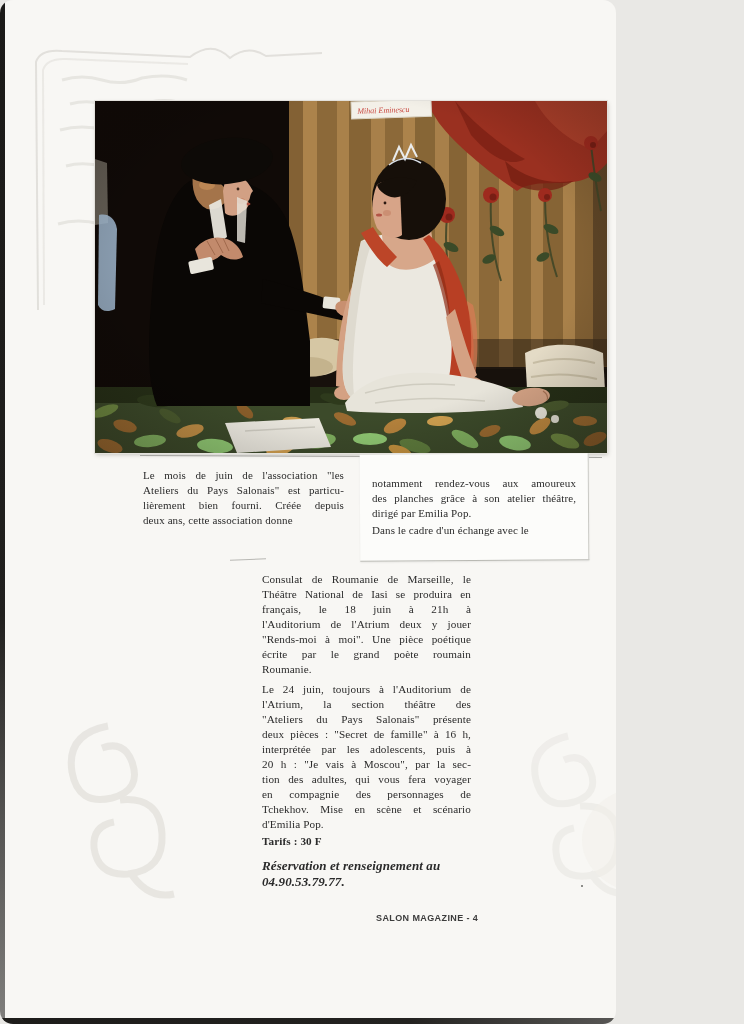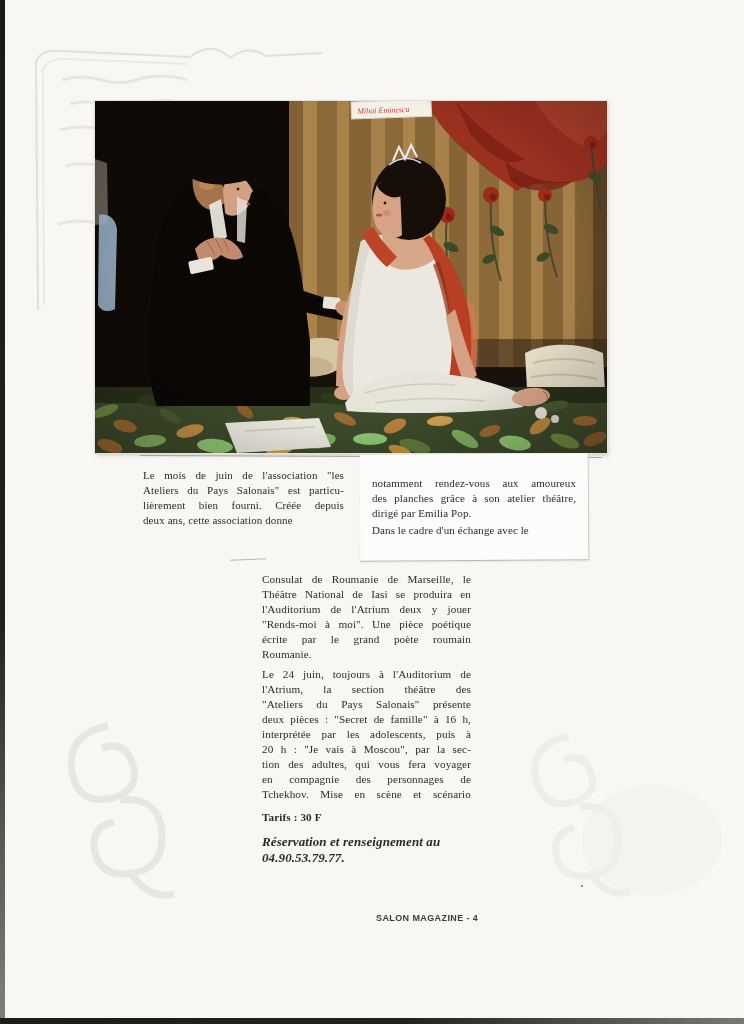--- a/index.html
+++ b/index.html
@@ -1,38 +1,38 @@
 <!DOCTYPE html>
 <html><head>
 <meta charset="utf-8">
 <style>
   html,body{margin:0;padding:0;background:#e9e8e5;}
-  #page{position:relative;width:744px;height:1024px;background:#f8f7f4;overflow:hidden;
-        font-family:"Liberation Serif",serif;color:#2b2b2b;}
+  #page{position:relative;width:616px;height:1024px;background:#f8f7f4;overflow:hidden;
+        font-family:"Liberation Serif",serif;color:#2b2b2b;border-radius:13px;}
   
   .edge-left{position:absolute;left:0;top:0;width:5px;height:1024px;
     background:linear-gradient(to bottom,#1b1a18 0%,#21201e 60%,rgba(30,29,27,.75) 80%,rgba(30,29,27,.55) 100%);}
   .edge-bottom{position:absolute;left:0;top:1018px;width:744px;height:6px;
     background:linear-gradient(to right,#1d1c1a 0%,#232220 55%,rgba(35,34,32,.6) 100%);}
   
   .photo{position:absolute;left:95px;top:101px;width:512px;height:352px;
     box-shadow:0 0 0 1px #e3e1dc, 1px 2px 4px rgba(60,55,45,.25);background:#17110c;}
   .photo svg{display:block;}
   
   .scanline{position:absolute;border-top:1.5px solid #8e8e89;opacity:.75;}
   .patch{position:absolute;left:360px;top:454px;width:228px;height:106px;background:#fcfcfa;
     transform:rotate(-.35deg);border-right:1px solid #c9c9c4;border-bottom:1px solid #b9b9b3;
     box-shadow:0 1px 2px rgba(0,0,0,.07);}
   
   .tcol{position:absolute;font-size:11px;line-height:15px;letter-spacing:.1px;}
   .jline{white-space:nowrap;text-align:justify;text-align-last:justify;height:15px;}
   .jlast{text-align-last:left;}
   .p-gap{margin-top:5px;}
   .p-gap2{margin-top:2px;}
-  .tarifs{font-weight:bold;margin-top:8px;height:15px;}
+  .tarifs{font-weight:bold;margin-top:2px;height:15px;}
   .resa{font-weight:bold;font-style:italic;margin-top:9px;font-size:13px;}
   .resa div{height:16px;}
   .footer{position:absolute;left:376px;top:913px;font-family:"Liberation Sans",sans-serif;
     font-size:9px;font-weight:bold;letter-spacing:.4px;color:#3c3c3c;}
   .speck{position:absolute;width:2px;height:2px;background:#6a6a66;border-radius:50%;}
 </style>
 </head>
 <body>
 
 <div id="page">
@@ -275,35 +275,37 @@
     <div class="jline">notamment rendez-vous aux amoureux</div>
     <div class="jline">des planches grâce à son atelier théâtre,</div>
     <div class="jline jlast">dirigé par Emilia Pop.</div>
     <div class="jline jlast p-gap2">Dans le cadre d'un échange avec le</div>
   </div>
 
   <div class="tcol" style="left:262px;top:572px;width:209px;font-size:11.2px;">
     <div>
       <div class="jline">Consulat de Roumanie de Marseille, le</div>
       <div class="jline">Théâtre National de Iasi se produira en</div>
+      <div class="jline">français, le 18 juin à 21h à</div>
       <div class="jline">l'Auditorium de l'Atrium deux y jouer</div>
       <div class="jline">"Rends-moi à moi". Une pièce poétique</div>
       <div class="jline">écrite par le grand poète roumain</div>
       <div class="jline jlast">Roumanie.</div>
     </div>
     <div class="p-gap">
       <div class="jline">Le 24 juin, toujours à l'Auditorium de</div>
       <div class="jline">l'Atrium, la section théâtre des</div>
       <div class="jline">"Ateliers du Pays Salonais" présente</div>
       <div class="jline">deux pièces : "Secret de famille" à 16 h,</div>
       <div class="jline">interprétée par les adolescents, puis à</div>
       <div class="jline">20 h : "Je vais à Moscou", par la sec-</div>
       <div class="jline">tion des adultes, qui vous fera voyager</div>
       <div class="jline">en compagnie des personnages de</div>
       <div class="jline">Tchekhov. Mise en scène et scénario</div>
+      <div class="jline jlast">d'Emilia Pop.</div>
     </div>
     <div class="tarifs">Tarifs : 30 F</div>
     <div class="resa">
       <div>Réservation et renseignement au</div>
       <div>04.90.53.79.77.</div>
     </div>
   </div>
 
   <div class="footer">SALON MAGAZINE - 4</div>
 

